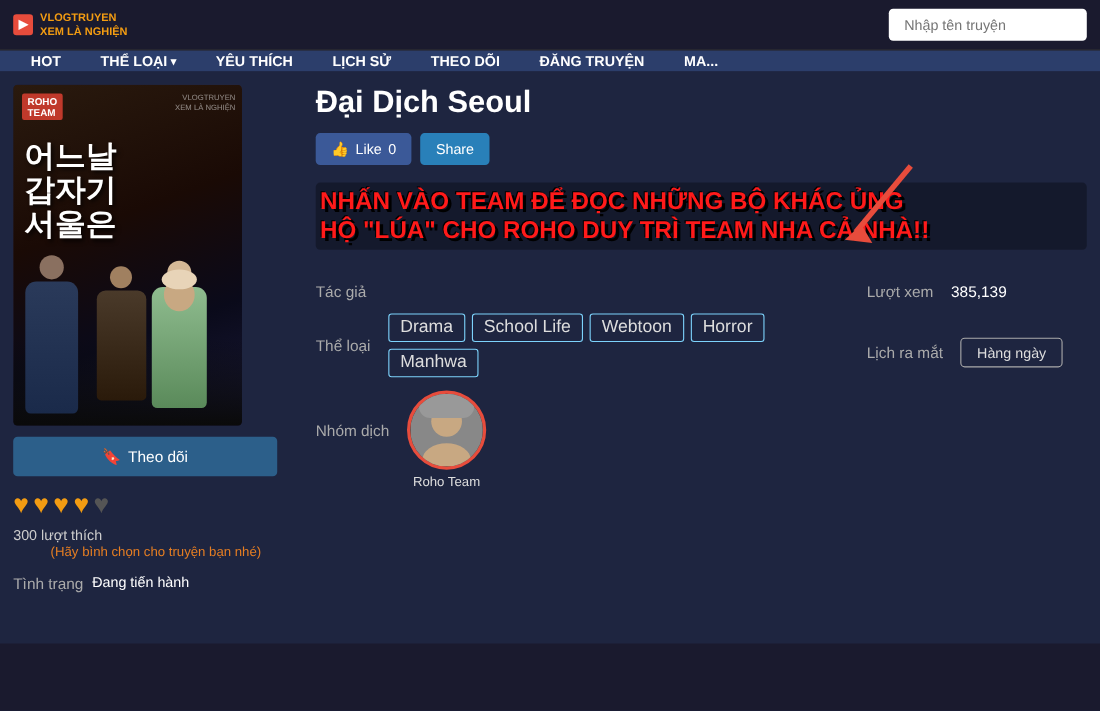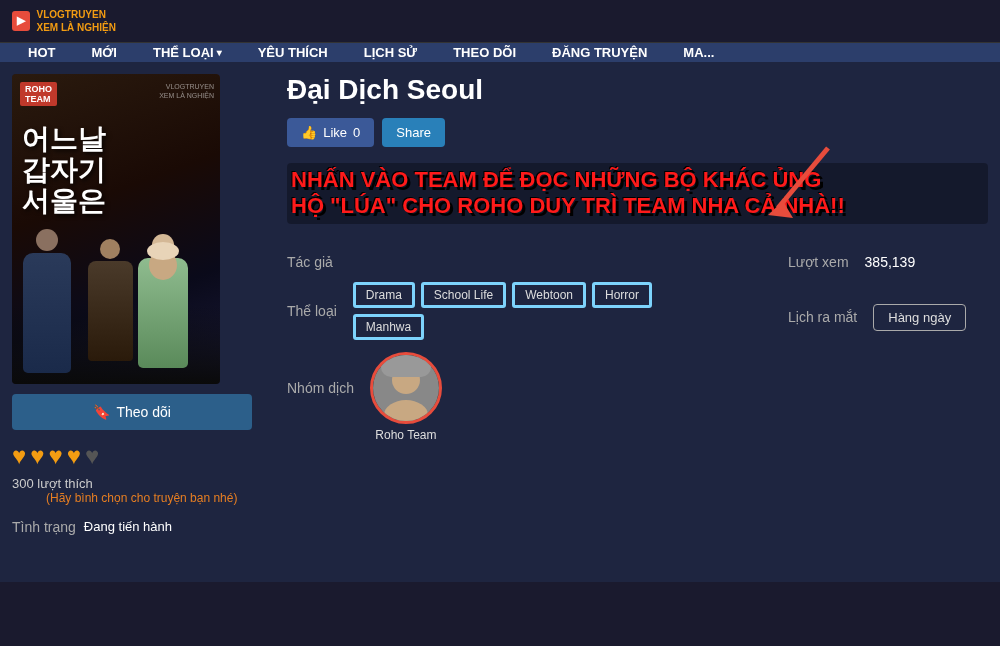--- a/index.html
+++ b/index.html
@@ -271,24 +271,24 @@
       color: #fff;
       font-size: 14px;
     }
     .tags {
       display: flex;
       flex-wrap: wrap;
       gap: 6px;
       grid-column: 2 / 3;
     }
     .tag {
-      border: 3px solid #7dd3fc;
+      border: 1px solid #7dd3fc;
       border-radius: 3px;
       padding: 3px 10px;
-      font-size: 12px;
+      font-size: 16px;
       color: #ddd;
       cursor: pointer;
     }
     .group-avatar-wrap {
       position: relative;
       display: flex;
       flex-direction: column;
       align-items: center;
     }
     .group-avatar-circle {
@@ -343,25 +343,25 @@
 <body>
 
 <div class="header">
   <div class="logo">
     <div class="logo-icon">▶</div>
     <div class="logo-text">
       <span>VLOGTRUYEN</span>
       <span>XEM LÀ NGHIỆN</span>
     </div>
   </div>
+  <input class="search-input" type="text" placeholder="Nhập tên truyện" style="">
 </div>
 
 <nav class="nav">
   <a class="nav-item">HOT</a>
-  <a class="nav-item">MỚI</a>
   <a class="nav-item">THỂ LOẠI <span class="arrow">▾</span></a>
   <a class="nav-item">YÊU THÍCH</a>
   <a class="nav-item">LỊCH SỬ</a>
   <a class="nav-item">THEO DÕI</a>
   <a class="nav-item">ĐĂNG TRUYỆN</a>
   <a class="nav-item">MA...</a>
 </nav>
 
 <div class="main">
 

